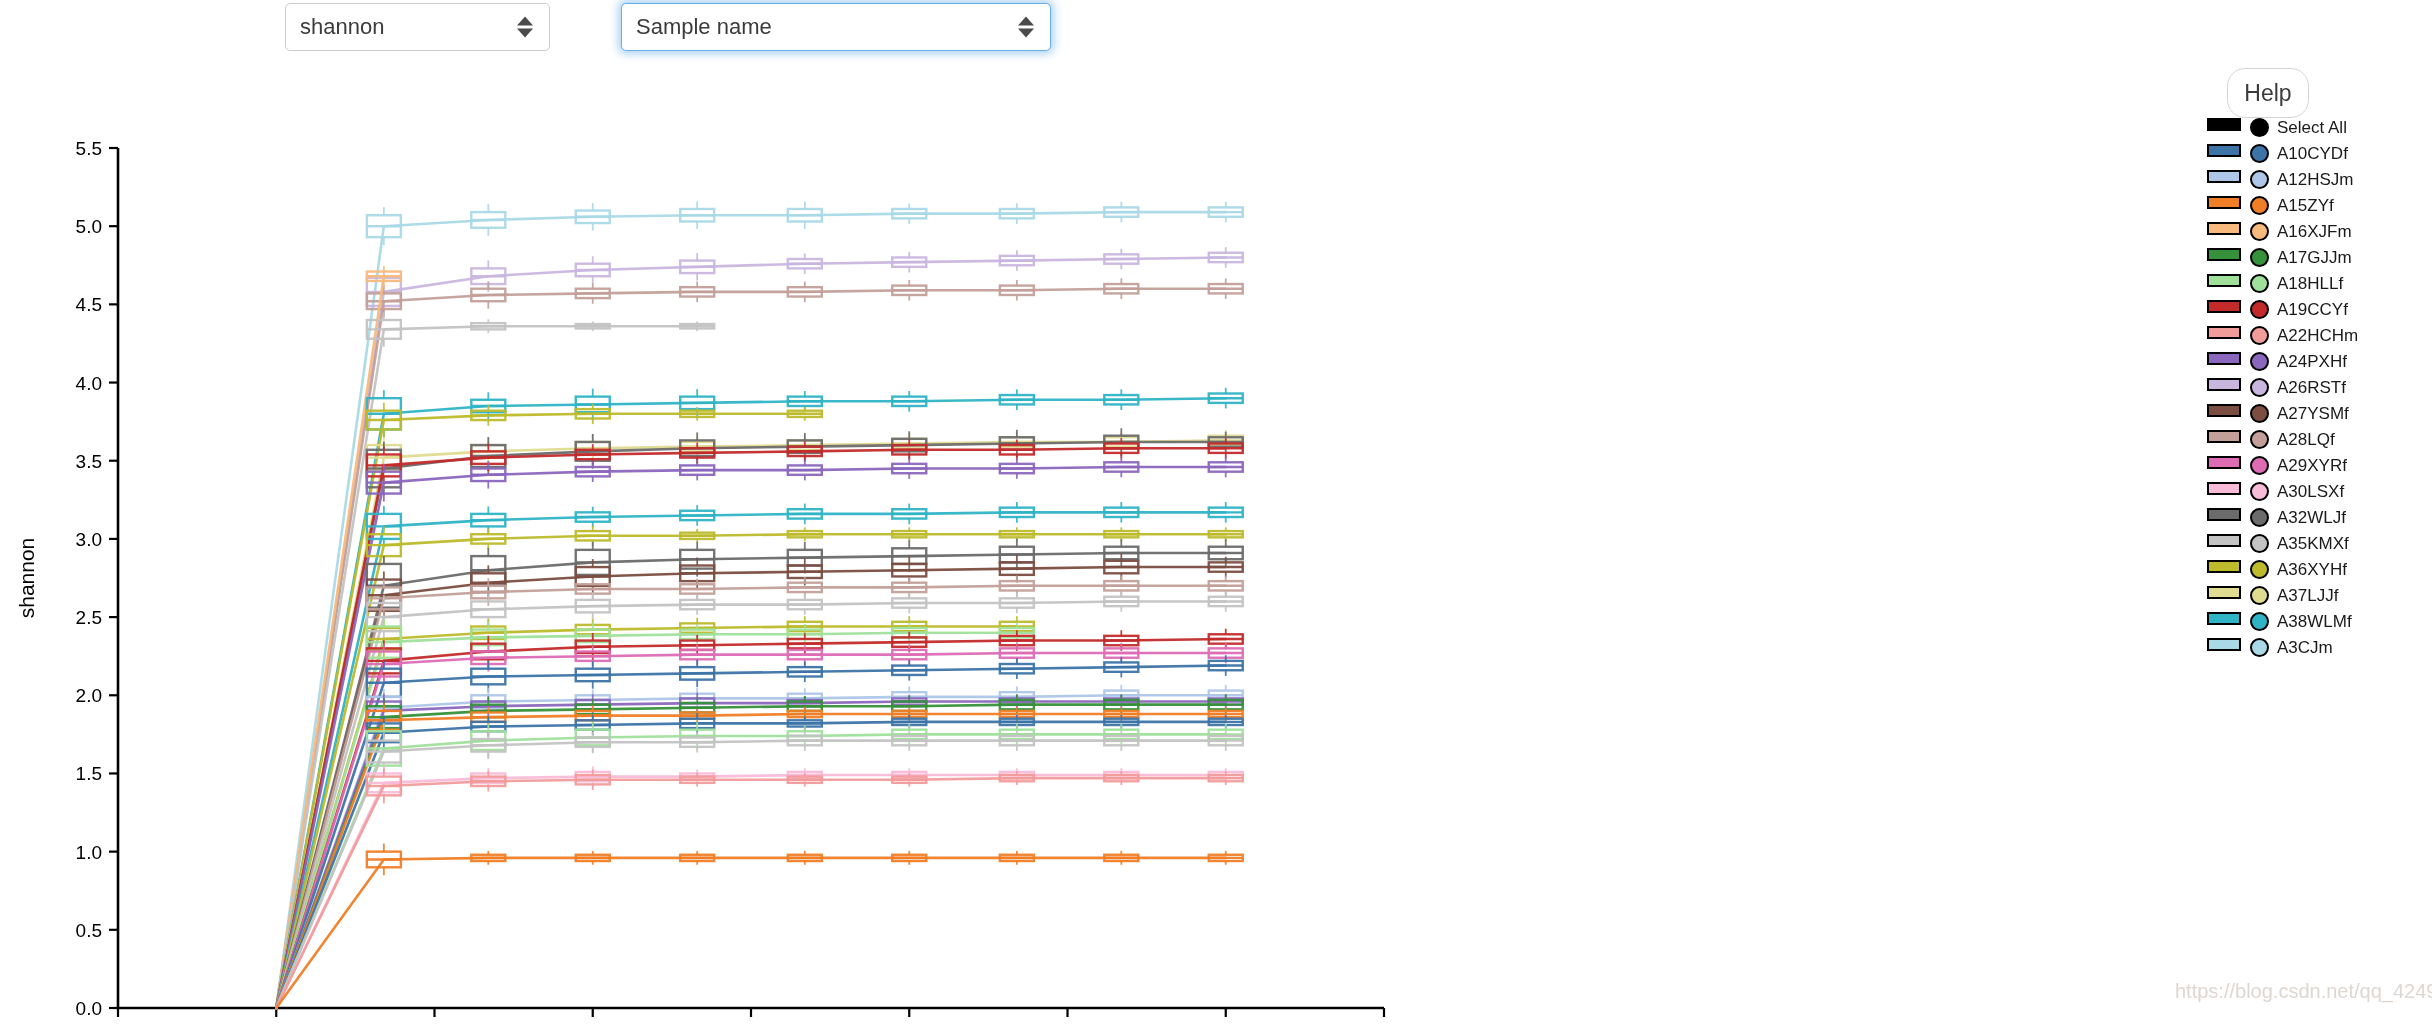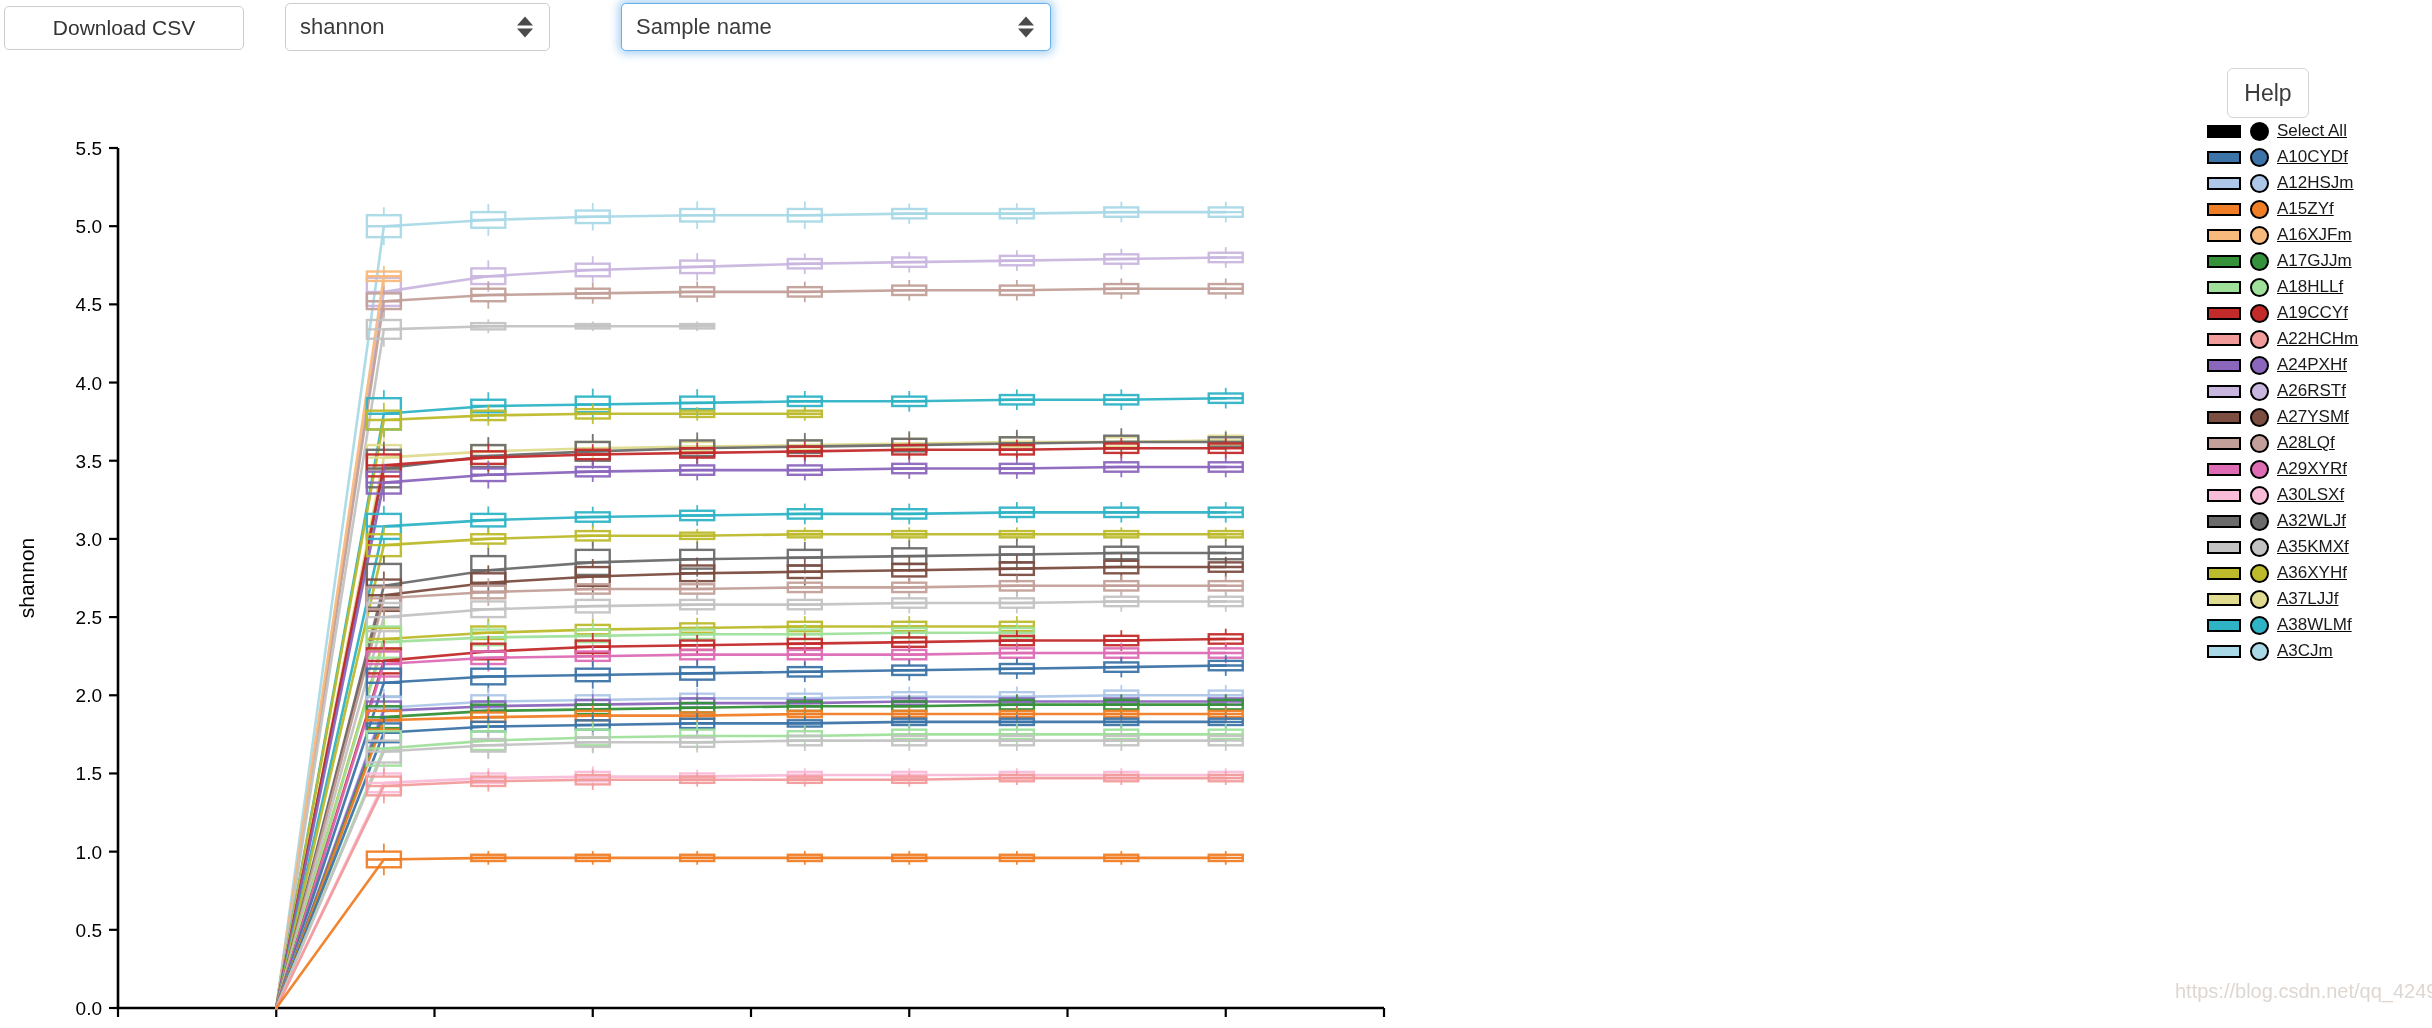--- a/index.html
+++ b/index.html
@@ -46,29 +46,28 @@
   }
 
   
   #plot { position:absolute; left:0; top:60px; width:2185px; height:968px; }
   #plotsvg { display:block; }
 
   
   #legend { position:absolute; left:2185px; top:60px; width:247px; height:968px; }
   .btn-help {
     position:absolute; left:42px; top:8px; width:82px; height:50px;
-    background:#ffffff; border:1px solid #d5d5d5; border-radius:6px;
+    background:#ffffff; border:1px solid #d5d5d5; border-radius:18px;
     font-size:23px; color:#3b3b3b; line-height:48px; text-align:center;
     cursor:pointer;
   }
   .leg-list { position:absolute; left:0; top:58px; width:247px; }
   .leg-row {
-    display:flex; align-items:center; height:26px; cursor:pointer;
+    display:flex; align-items:flex-start; height:26px; cursor:pointer;
     padding-left:22px;
-    text-decoration:underline;
   }
   .leg-bar {
     width:34px; height:13px; border:2px solid #000000; flex:0 0 auto;
   }
   .leg-dot {
     width:19px; height:19px; border-radius:50%; border:2px solid #000000;
     margin-left:9px; flex:0 0 auto;
   }
   .leg-text {
     margin-left:8px; font-size:17px; color:#1a1a1a; white-space:nowrap;
@@ -79,23 +78,20 @@
     position:absolute; left:2175px; top:980px; width:260px;
     font-size:20px; color:#d9cfc8; opacity:.85; white-space:nowrap;
     pointer-events:none; font-family:"Liberation Sans", sans-serif;
   }
 </style>
 </head>
 <body>
 
 <div id="toolbar">
 
-  <div class="btn-download">
-    <span>Download CSV</span>
-  </div>
 
   <div class="select-box" id="metric-select">
     <span class="sel-label">shannon</span>
     <span class="stepper">
       <i class="up"></i>
         <i class="down"></i>
     </span>
   </div>
 
   <div class="select-box" id="group-select">

